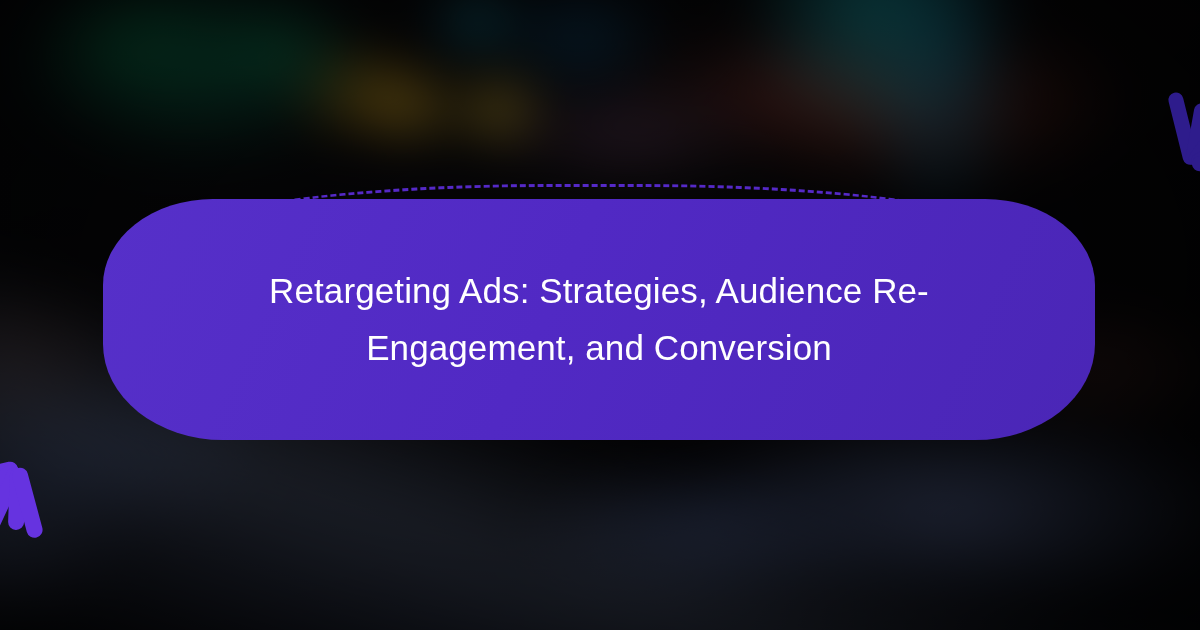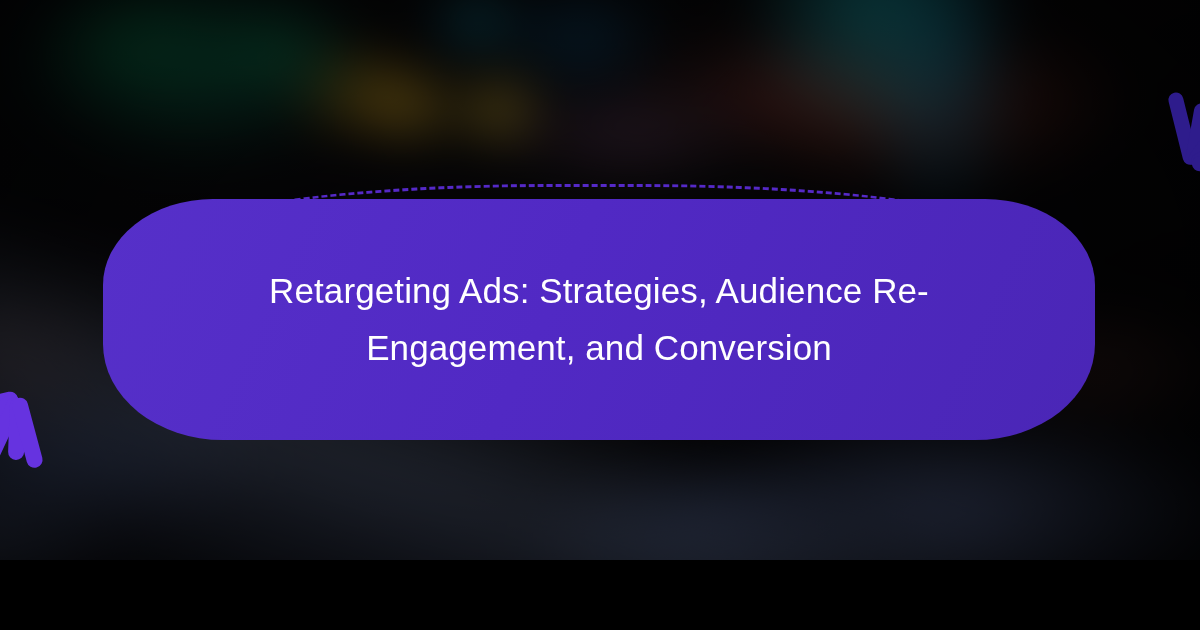--- a/index.html
+++ b/index.html
@@ -7,21 +7,21 @@
   html, body {
     width:1200px; height:630px;
     overflow:hidden;
     background:#000;
     font-family:"Liberation Sans", sans-serif;
   }
 
   #stage {
     position:relative;
     width:1200px;
-    height:560px;
+    height:630px;
     overflow:hidden;
     background:#050508;
   }
 
   
   .bg-layer {
     position:absolute;
     inset:-60px;
     pointer-events:none;
   }

